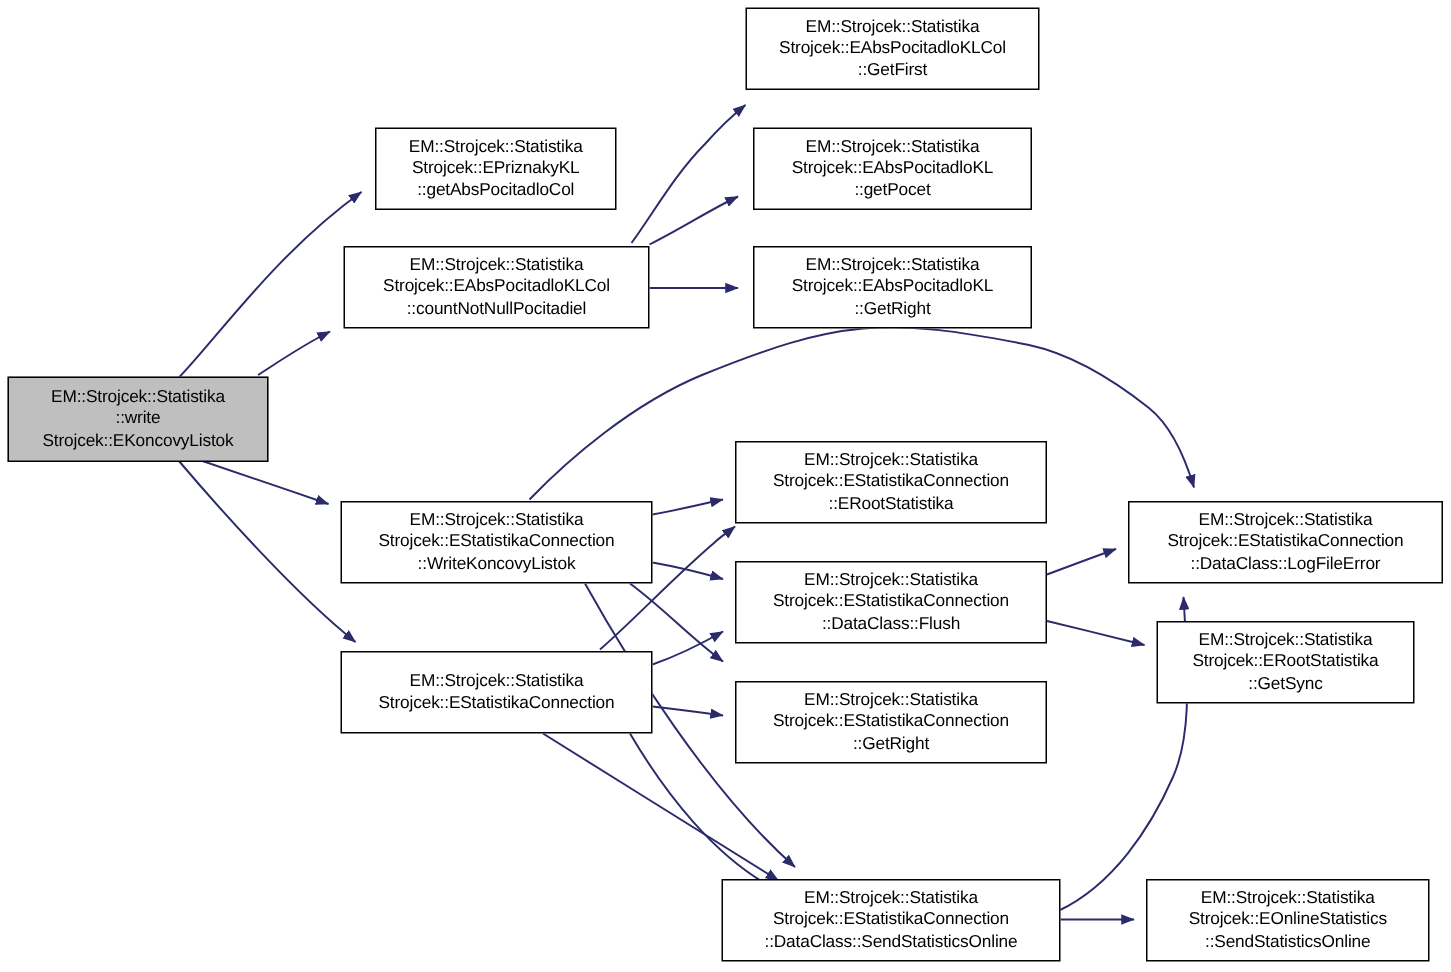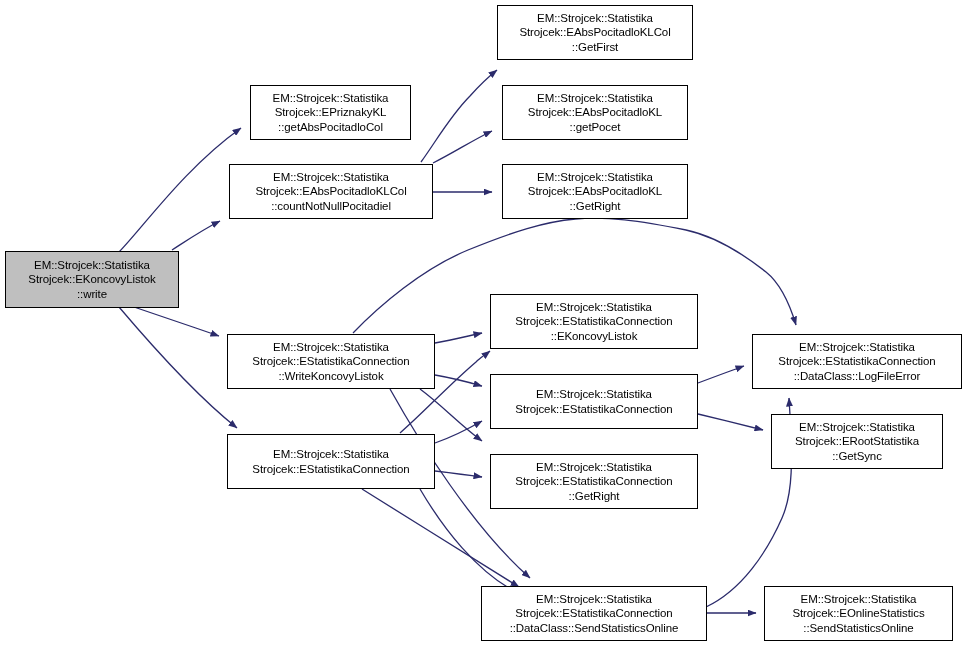--- a/index.html
+++ b/index.html
@@ -75,28 +75,28 @@
         <path d="M 400,433 C 423,413 449,385 476,362 C 480,358 485,355 490,351" marker-end="url(#arrowhead)" stroke="#2b2b6b"></path>
         <path d="M 435,443 C 452,437 468,429 482,421" marker-end="url(#arrowhead)" stroke="#2b2b6b"></path>
         <path d="M 435,471 C 452,473 468,475 482,477" marker-end="url(#arrowhead)" stroke="#2b2b6b"></path>
         <path d="M 420,489 C 440,523 477,576 526,597 C 600,628 638,638 706,607 C 742,590 767,552 782,518 C 793,493 793,462 789,398" marker-end="url(#arrowhead)" stroke="#2b2b6b"></path>
         <path d="M 362,489 C 410,519 482,564 519,587" marker-end="url(#arrowhead)" stroke="#2b2b6b"></path>
         <path d="M 698,383 C 714,377 730,371 744,366" marker-end="url(#arrowhead)" stroke="#2b2b6b"></path>
         <path d="M 698,414 C 719,419 743,425 763,430" marker-end="url(#arrowhead)" stroke="#2b2b6b"></path>
         <path d="M 707,613 L 756,613" marker-end="url(#arrowhead)" stroke="#2b2b6b"></path>
       </g>
   </svg>
-<div class="node highlight" style="left: 5px; top: 251px; width: 174px; height: 57px; background: rgb(191, 191, 191);"><span class="ln">EM::Strojcek::Statistika</span><span class="ln">Strojcek::EKoncovyListok</span><span class="ln">::write</span></div>
+<div class="node highlight" style="left: 5px; top: 251px; width: 174px; height: 57px; background: rgb(191, 191, 191);"><span class="ln">EM::Strojcek::Statistika</span><span class="ln">::write</span><span class="ln">Strojcek::EKoncovyListok</span></div>
     <div class="node" style="left: 250px; top: 85px; width: 161px; height: 55px;"><span class="ln">EM::Strojcek::Statistika</span><span class="ln">Strojcek::EPriznakyKL</span><span class="ln">::getAbsPocitadloCol</span></div>
     <div class="node" style="left: 229px; top: 164px; width: 204px; height: 55px;"><span class="ln">EM::Strojcek::Statistika</span><span class="ln">Strojcek::EAbsPocitadloKLCol</span><span class="ln">::countNotNullPocitadiel</span></div>
     <div class="node" style="left: 497px; top: 5px; width: 196px; height: 55px;"><span class="ln">EM::Strojcek::Statistika</span><span class="ln">Strojcek::EAbsPocitadloKLCol</span><span class="ln">::GetFirst</span></div>
     <div class="node" style="left: 502px; top: 85px; width: 186px; height: 55px;"><span class="ln">EM::Strojcek::Statistika</span><span class="ln">Strojcek::EAbsPocitadloKL</span><span class="ln">::getPocet</span></div>
     <div class="node" style="left: 502px; top: 164px; width: 186px; height: 55px;"><span class="ln">EM::Strojcek::Statistika</span><span class="ln">Strojcek::EAbsPocitadloKL</span><span class="ln">::GetRight</span></div>
     <div class="node" style="left: 227px; top: 334px; width: 208px; height: 55px;"><span class="ln">EM::Strojcek::Statistika</span><span class="ln">Strojcek::EStatistikaConnection</span><span class="ln">::WriteKoncovyListok</span></div>
     <div class="node" style="left: 227px; top: 434px; width: 208px; height: 55px;"><span class="ln">EM::Strojcek::Statistika</span><span class="ln">Strojcek::EStatistikaConnection</span></div>
-    <div class="node" style="left: 490px; top: 294px; width: 208px; height: 55px;"><span class="ln">EM::Strojcek::Statistika</span><span class="ln">Strojcek::EStatistikaConnection</span><span class="ln">::EKoncovyListok</span></div>
-    <div class="node" style="left: 490px; top: 374px; width: 208px; height: 55px;"><span class="ln">EM::Strojcek::Statistika</span><span class="ln">Strojcek::EStatistikaConnection</span></div>
+    <div class="node" style="left: 490px; top: 294px; width: 208px; height: 55px;"><span class="ln">EM::Strojcek::Statistika</span><span class="ln">Strojcek::EStatistikaConnection</span><span class="ln">::ERootStatistika</span></div>
+    <div class="node" style="left: 490px; top: 374px; width: 208px; height: 55px;"><span class="ln">EM::Strojcek::Statistika</span><span class="ln">Strojcek::EStatistikaConnection</span><span class="ln">::DataClass::Flush</span></div>
     <div class="node" style="left: 490px; top: 454px; width: 208px; height: 55px;"><span class="ln">EM::Strojcek::Statistika</span><span class="ln">Strojcek::EStatistikaConnection</span><span class="ln">::GetRight</span></div>
     <div class="node" style="left: 752px; top: 334px; width: 210px; height: 55px;"><span class="ln">EM::Strojcek::Statistika</span><span class="ln">Strojcek::EStatistikaConnection</span><span class="ln">::DataClass::LogFileError</span></div>
     <div class="node" style="left: 771px; top: 414px; width: 172px; height: 55px;"><span class="ln">EM::Strojcek::Statistika</span><span class="ln">Strojcek::ERootStatistika</span><span class="ln">::GetSync</span></div>
     <div class="node" style="left: 481px; top: 586px; width: 226px; height: 55px;"><span class="ln">EM::Strojcek::Statistika</span><span class="ln">Strojcek::EStatistikaConnection</span><span class="ln">::DataClass::SendStatisticsOnline</span></div>
     <div class="node" style="left: 764px; top: 586px; width: 189px; height: 55px;"><span class="ln">EM::Strojcek::Statistika</span><span class="ln">Strojcek::EOnlineStatistics</span><span class="ln">::SendStatisticsOnline</span></div>
   </div>
 
 </body></html>

